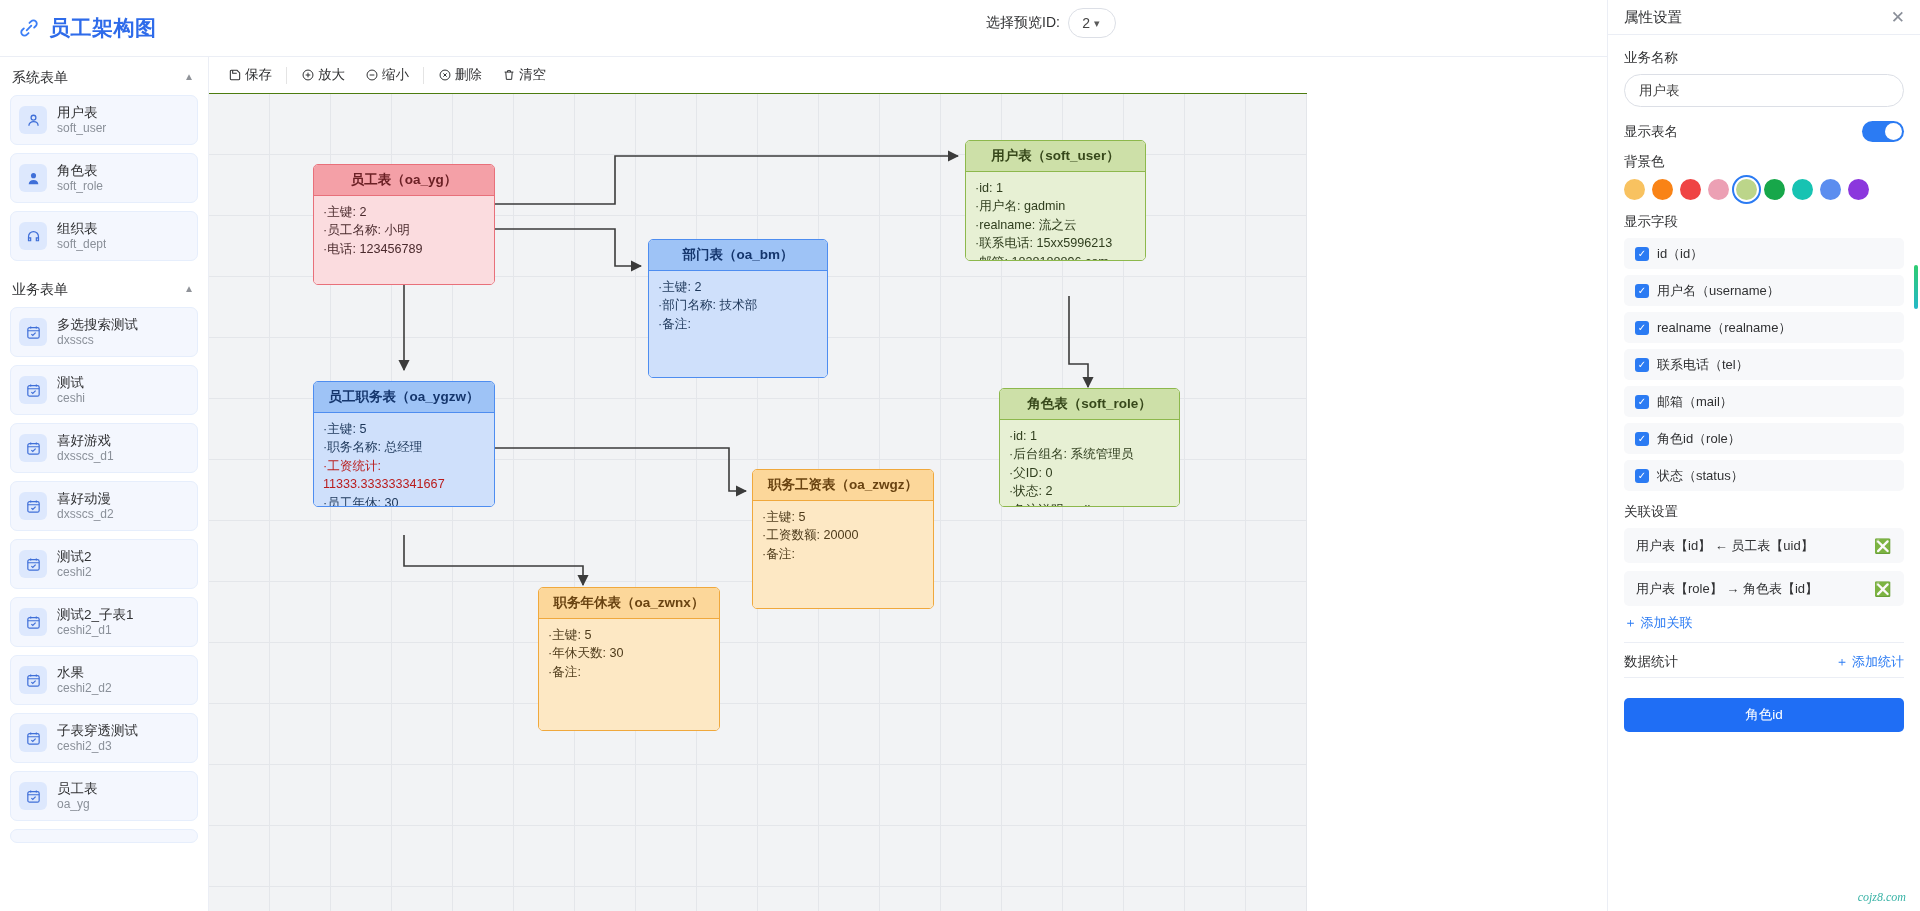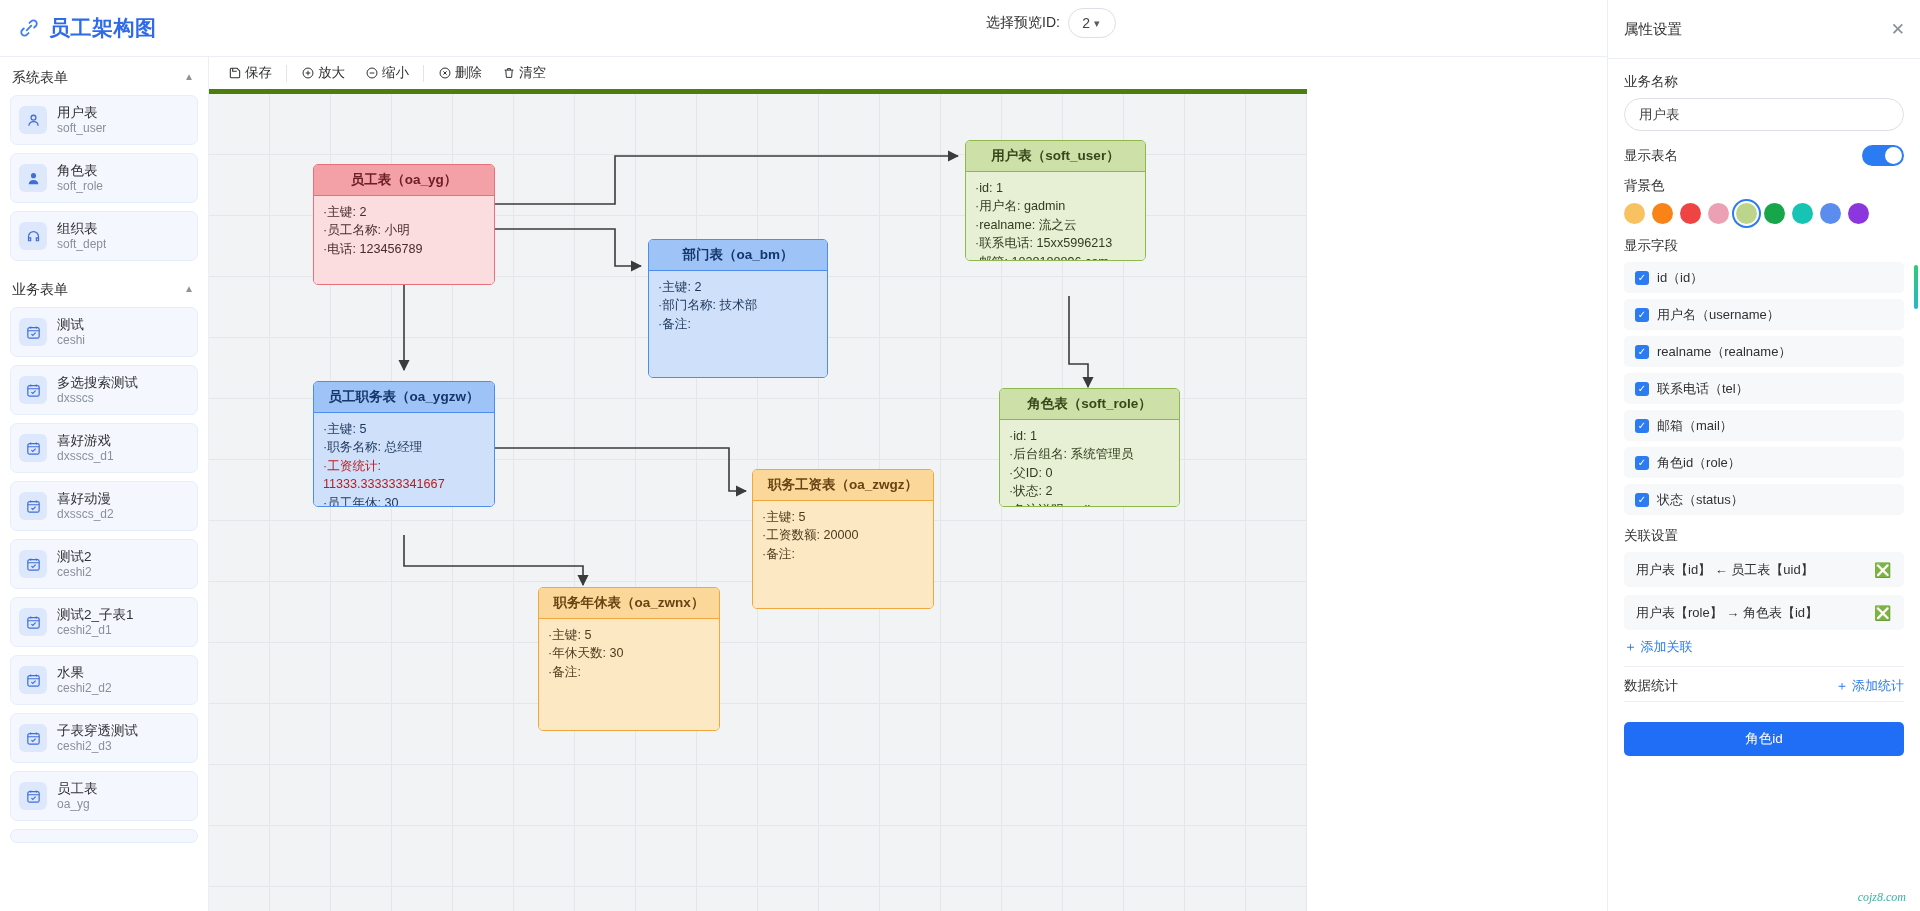--- a/index.html
+++ b/index.html
@@ -62,21 +62,21 @@
   .sb-code { font-size: 12px; color: #8a9099; white-space: nowrap; }
 
   
   .canvas-wrap {
     position: absolute; left: 209px; top: 57px; width: 1098px; height: 854px;
     background: #fff;
   }
   .toolbar {
     position: absolute; left: 0; top: 0; width: 1098px; height: 37px;
     display: flex; align-items: center; gap: 0px; padding-left: 9px;
-    background: #fff; border-bottom: 5px solid #4d7c0f;
+    background: #fff; border-bottom: 1px solid #4d7c0f;
   }
   .tb-btn {
     display: flex; align-items: center; gap: 3px; font-size: 13.5px; color: #303133;
     padding: 4px 10px; cursor: pointer; white-space: nowrap;
   }
   .tb-sep { width: 1px; height: 17px; background: #e4e4e4; margin: 0 4px; }
   .tb-btn svg { width: 14px; height: 14px; }
 
   .canvas {
     position: absolute; left: 0; top: 37px; width: 1098px; height: 817px;
@@ -121,21 +121,21 @@
   .n-orange{ border-color: #f0a83c; }
   .n-orange .node-head { background: #fcd79a; color: #694311; border-bottom: 1px solid #f0a83c; }
   .n-orange .node-body { background: #fde8c4; color: #4e3b1b; }
 
   
   .rpanel {
     position: absolute; left: 1607px; top: 0; width: 313px; height: 911px;
     background: #fff; border-left: 1px solid #ebeef5; overflow: hidden;
   }
   .rp-head {
-    height: 59px; display: flex; align-items: center; justify-content: space-between;
+    height: 35px; display: flex; align-items: center; justify-content: space-between;
     padding: 0 15px 0 16px; border-bottom: 1px solid #ebeef5;
   }
   .rp-title { font-size: 14.5px; color: #303133; }
   .rp-close { font-size: 17px; color: #8a8f99; cursor: pointer; line-height: 1; }
   .rp-body { padding: 14px 16px 0 16px; position: relative; }
   .rp-label { font-size: 13.5px; color: #303133; margin-bottom: 7px; }
   .rp-input {
     width: 100%; height: 33px; border: 1px solid #dcdfe6; border-radius: 17px;
     padding: 0 14px; font-size: 13.5px; color: #444; background: #fff;
     font-family: inherit;
@@ -269,35 +269,35 @@
 
     <div class="sb-item">
       <span class="sb-ico">
         <svg viewBox="0 0 24 24" fill="none" stroke="currentColor" stroke-width="1.7">
             <rect x="4" y="5" width="16" height="15" rx="2.5"></rect>
             <path d="M4 9.5h16M8 3.5v3M16 3.5v3"></path>
             <path d="M9 14.2l2 2 4-4"></path>
           </svg>
       </span>
       <span class="sb-tx">
+        <span class="sb-name">多选搜索测试</span>
+        <span class="sb-code">dxsscs</span>
+      </span>
+    </div>
+    <div class="sb-item">
+      <span class="sb-ico">
+        <svg viewBox="0 0 24 24" fill="none" stroke="currentColor" stroke-width="1.7">
+            <rect x="4" y="5" width="16" height="15" rx="2.5"></rect>
+            <path d="M4 9.5h16M8 3.5v3M16 3.5v3"></path>
+            <path d="M9 14.2l2 2 4-4"></path>
+          </svg>
+      </span>
+      <span class="sb-tx">
         <span class="sb-name">测试</span>
         <span class="sb-code">ceshi</span>
-      </span>
-    </div>
-    <div class="sb-item">
-      <span class="sb-ico">
-        <svg viewBox="0 0 24 24" fill="none" stroke="currentColor" stroke-width="1.7">
-            <rect x="4" y="5" width="16" height="15" rx="2.5"></rect>
-            <path d="M4 9.5h16M8 3.5v3M16 3.5v3"></path>
-            <path d="M9 14.2l2 2 4-4"></path>
-          </svg>
-      </span>
-      <span class="sb-tx">
-        <span class="sb-name">多选搜索测试</span>
-        <span class="sb-code">dxsscs</span>
       </span>
     </div>
     <div class="sb-item">
       <span class="sb-ico">
         <svg viewBox="0 0 24 24" fill="none" stroke="currentColor" stroke-width="1.7">
             <rect x="4" y="5" width="16" height="15" rx="2.5"></rect>
             <path d="M4 9.5h16M8 3.5v3M16 3.5v3"></path>
             <path d="M9 14.2l2 2 4-4"></path>
           </svg>
       </span>

